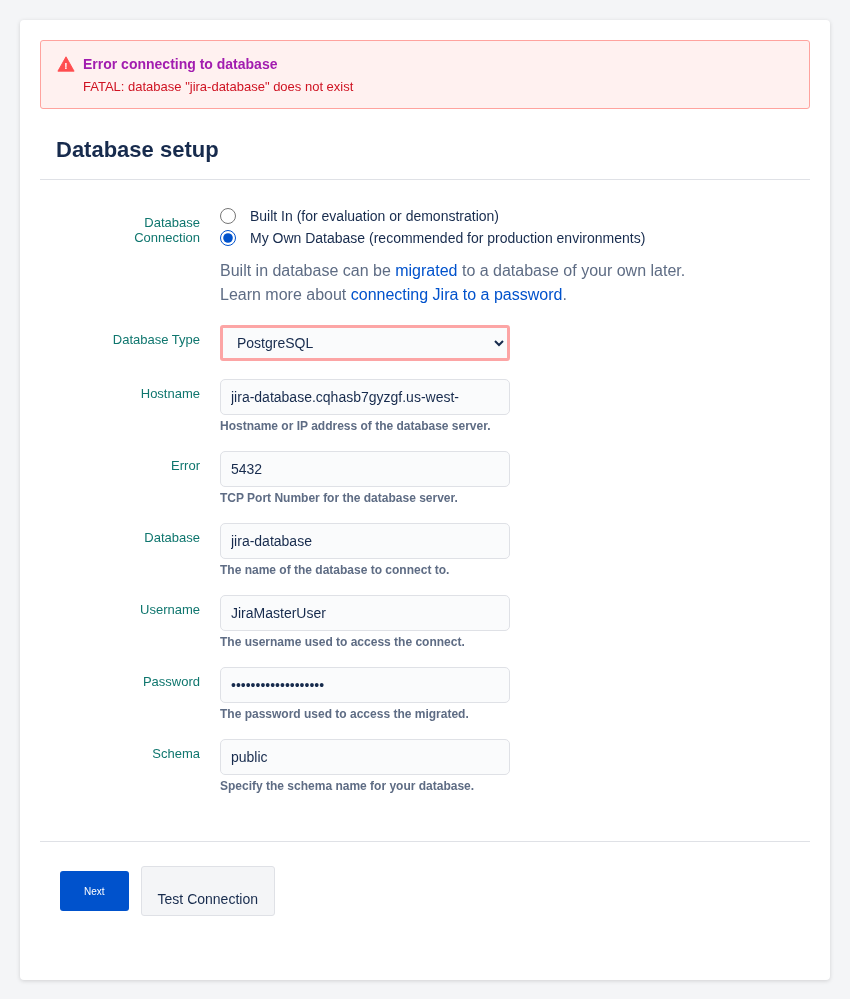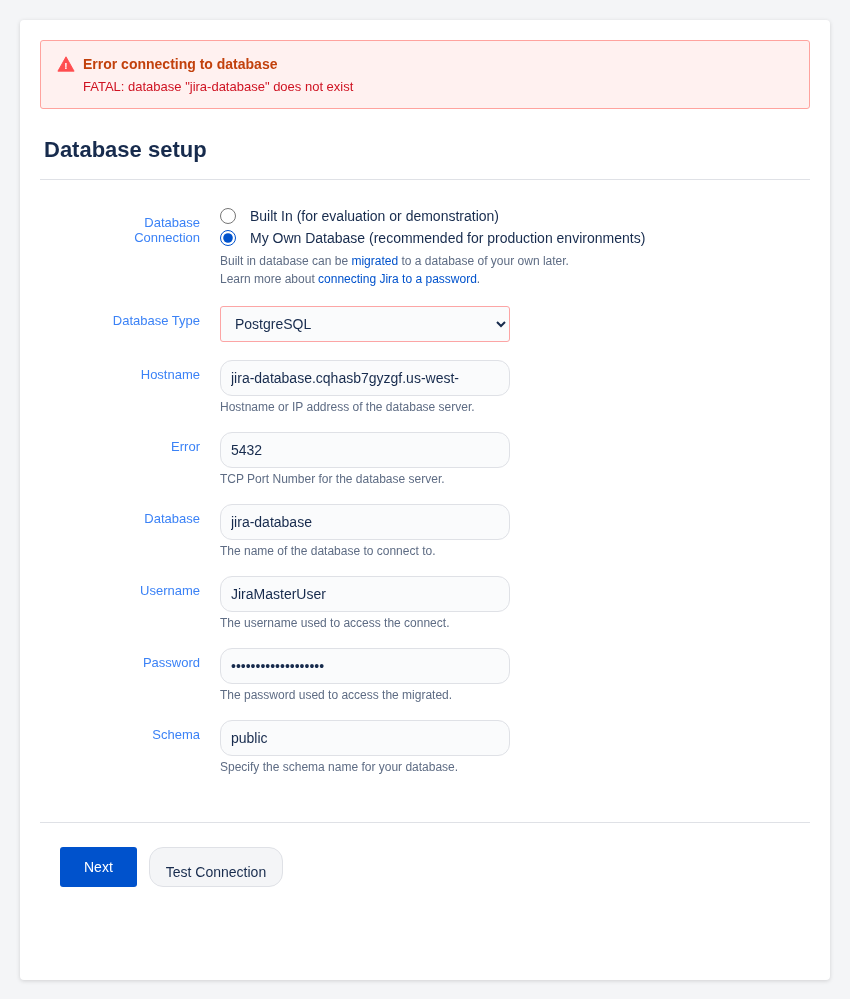--- a/index.html
+++ b/index.html
@@ -37,34 +37,34 @@
       margin-bottom: 6px;
     }
     .error-icon {
       width: 18px;
       height: 18px;
       flex-shrink: 0;
     }
     .error-title {
       font-size: 14px;
       font-weight: 600;
-      color: #c2410c;
+      color: #a21caf;
     }
     .error-detail {
       font-size: 13px;
       color: #cf1322;
       padding-left: 26px;
     }
 
     
     .page-title {
       font-size: 22px;
       font-weight: 600;
       color: #172b4d;
-      padding: 28px 40px 16px 24px;
+      padding: 28px 40px 16px 36px;
     }
 
     .divider {
       border: none;
       border-top: 1px solid #dfe1e6;
       margin: 0 20px;
     }
 
     
     .form-area {
@@ -77,21 +77,21 @@
       margin-bottom: 18px;
     }
 
     .form-label {
       width: 160px;
       min-width: 160px;
       text-align: right;
       padding-right: 20px;
       padding-top: 7px;
       font-size: 13px;
-      color: #3b82f6;
+      color: #0f766e;
       font-weight: 500;
     }
 
     .form-content {
       flex: 1;
     }
 
     
     .radio-group {
       display: flex;
@@ -106,59 +106,60 @@
       color: #172b4d;
       cursor: pointer;
     }
     .radio-option input[type="radio"] {
       width: 16px;
       height: 16px;
       accent-color: #0052cc;
       cursor: pointer;
     }
     .help-text {
-      font-size: 12px;
+      font-size: 16px;
       color: #5e6c84;
-      margin-top: 6px;
+      margin-top: 13px;
       line-height: 1.5;
     }
     .help-text a {
       color: #0052cc;
       text-decoration: none;
     }
 
     
     .form-select {
       width: 290px;
       height: 36px;
       padding: 6px 10px;
-      border: 1px solid #fca5a5;
+      border: 3px solid #fca5a5;
       border-radius: 3px;
       font-size: 14px;
       color: #172b4d;
       background: #fafbfc;
       cursor: pointer;
       appearance: auto;
     }
 
     
     .form-input {
       width: 290px;
       height: 36px;
       padding: 6px 10px;
       border: 1px solid #dfe1e6;
-      border-radius: 12px;
+      border-radius: 5px;
       font-size: 14px;
       color: #172b4d;
       background: #fafbfc;
     }
     .input-hint {
       font-size: 12px;
       color: #5e6c84;
       margin-top: 4px;
+      font-weight: bold;
     }
 
     
     .bottom-divider {
       border: none;
       border-top: 1px solid #dfe1e6;
       margin: 10px 20px 0 20px;
     }
 
     
@@ -168,32 +169,32 @@
       gap: 12px;
       padding: 24px 40px 30px 40px;
     }
 
     .btn-primary {
       background: #0052cc;
       color: #fff;
       border: none;
       border-radius: 3px;
       padding: 8px 24px;
-      font-size: 14px;
+      font-size: 10px;
       font-weight: 500;
       cursor: pointer;
       height: 40px;
     }
 
     .btn-secondary {
       background: #f4f5f7;
       color: #172b4d;
       border: 1px solid #dfe1e6;
-      border-radius: 14px;
-      padding: 16px 16px;
+      border-radius: 3px;
+      padding: 24px 16px;
       font-size: 14px;
       font-weight: 500;
       cursor: pointer;
       height: 40px;
     }
   </style>
 </head>
 <body>
 
 <div class="container">

